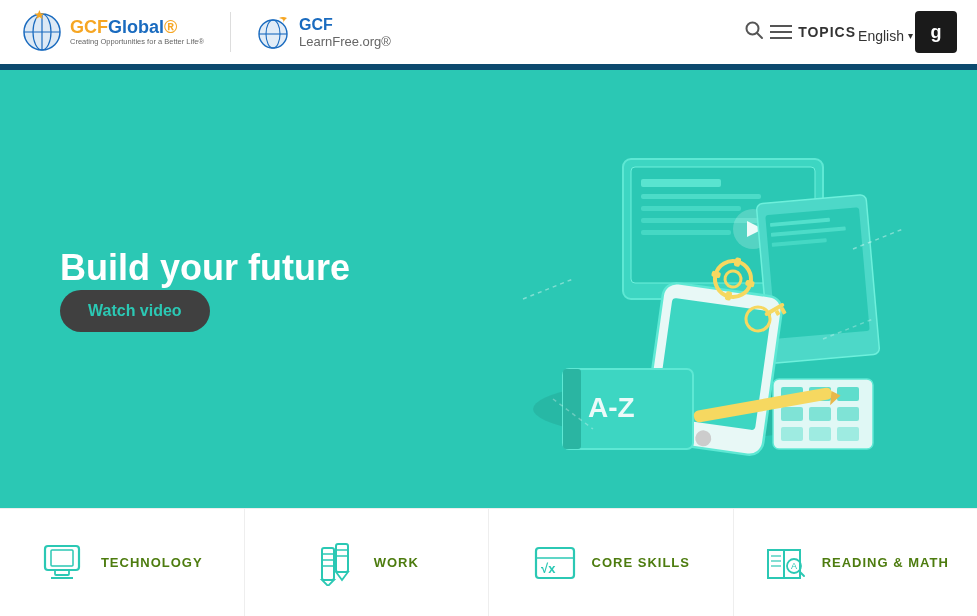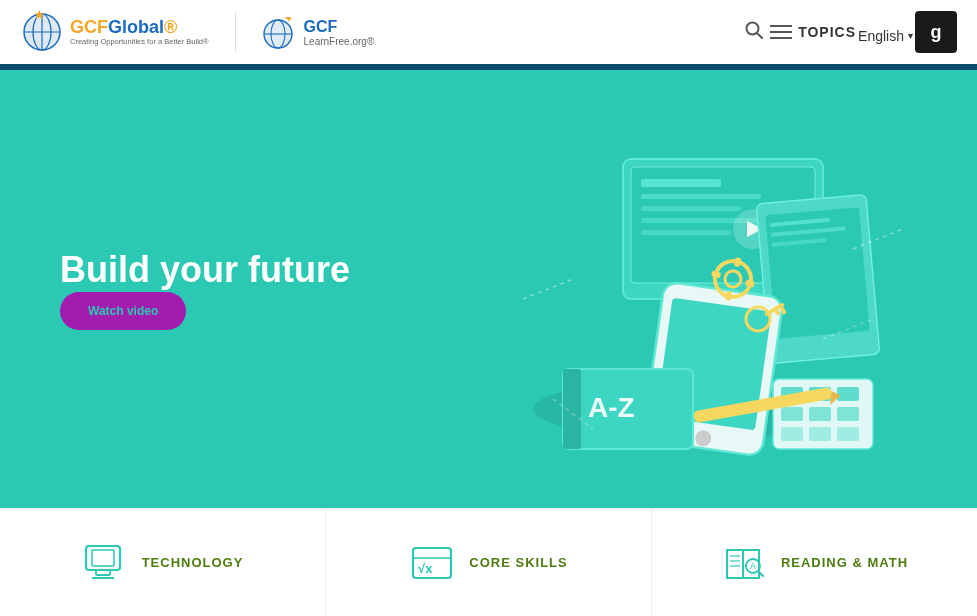--- a/index.html
+++ b/index.html
@@ -127,25 +127,25 @@
       color: #fff;
       margin-bottom: 1px;
     }
     .hero-subtitle {
       font-size: 16px;
       color: rgba(255,255,255,0.92);
       line-height: 1.5;
       margin-bottom: 32px;
     }
     .watch-video-btn {
-      background: #a21caf;
+      background: #404040;
       border: none;
       border-radius: 30px;
       padding: 12px 28px;
-      font-size: 12px;
+      font-size: 16px;
       font-weight: bold;
       color: #2bc8b4;
       cursor: pointer;
       display: inline-block;
     }
 
     
     .hero-illustration {
       position: absolute;
       right: 64px;
@@ -216,36 +216,36 @@
         <ellipse cx="22" cy="22" rx="9" ry="18" fill="none" stroke="#1a6bbf" stroke-width="1.2"></ellipse>
         <line x1="4" y1="22" x2="40" y2="22" stroke="#1a6bbf" stroke-width="1.2"></line>
         <line x1="22" y1="4" x2="22" y2="40" stroke="#1a6bbf" stroke-width="1.2"></line>
 
         <polygon points="22,3 24,8 29,8 25,11 27,16 22,13 17,16 19,11 15,8 20,8" fill="#f6a623" transform="translate(4,-2) scale(0.7)"></polygon>
       </svg>
       <div class="gcf-global-text">
         <span style="font-size:18px;font-weight:bold;color:#1a6bbf;">
           <span style="color:#f6a623;">GCF</span>Global<span style="color:#f6a623;">®</span>
         </span>
-        <span style="font-size:7.5px;color:#666;">Creating Opportunities for a Better Build®</span>
+        <span style="font-size:7.5px;color:#666;">Creating Opportunities for a Better Life®</span>
       </div>
     </div>
     <div class="divider-v"></div>
     <div class="gcf-learnfree-logo">
       <svg width="36" height="36" viewBox="0 0 36 36">
         <circle cx="16" cy="20" r="14" fill="#1a6bbf" opacity="0.13"></circle>
         <circle cx="16" cy="20" r="14" fill="none" stroke="#1a6bbf" stroke-width="1.4"></circle>
         <ellipse cx="16" cy="20" rx="7" ry="14" fill="none" stroke="#1a6bbf" stroke-width="1.1"></ellipse>
         <line x1="2" y1="20" x2="30" y2="20" stroke="#1a6bbf" stroke-width="1.1"></line>
 
         <path d="M22 4 Q26 2 30 4 Q27 6 26 9 Q28 5 22 4Z" fill="#f6a623"></path>
       </svg>
       <div>
         <div style="font-size:16px;font-weight:bold;color:#1a6bbf;">GCF</div>
-        <div style="font-size:10px;color:#666;">LearnFree.org®</div>
+        <div style="font-size:13px;color:#666;">LearnFree.org®</div>
       </div>
     </div>
   </div>
   <div class="header-spacer"></div>
   <div class="header-right">
     <button class="search-icon-btn">
       <svg width="20" height="20" viewBox="0 0 20 20">
         <circle cx="8.5" cy="8.5" r="6" fill="none" stroke="#555" stroke-width="2"></circle>
         <line x1="13" y1="13" x2="18" y2="18" stroke="#555" stroke-width="2" stroke-linecap="round"></line>
       </svg>
@@ -350,20 +350,38 @@
       <svg class="cat-svg" viewBox="0 0 46 46">
         <rect x="4" y="6" width="34" height="24" rx="3" fill="none" stroke="#2bc8b4" stroke-width="2.2"></rect>
         <rect x="10" y="10" width="22" height="16" rx="1" fill="none" stroke="#2bc8b4" stroke-width="1.5"></rect>
         <rect x="14" y="30" width="14" height="5" rx="1" fill="none" stroke="#2bc8b4" stroke-width="1.8"></rect>
         <line x1="10" y1="38" x2="32" y2="38" stroke="#2bc8b4" stroke-width="2"></line>
       </svg>
     </div>
     <span class="category-label">TECHNOLOGY</span>
   </div>
 
+  <div class="category-item">
+    <div class="category-icon">
+      <svg class="cat-svg" viewBox="0 0 46 46">
+
+        <rect x="8" y="8" width="12" height="32" rx="2" fill="none" stroke="#2bc8b4" stroke-width="2"></rect>
+        <line x1="8" y1="14" x2="20" y2="14" stroke="#2bc8b4" stroke-width="1.5"></line>
+        <line x1="8" y1="20" x2="20" y2="20" stroke="#2bc8b4" stroke-width="1.5"></line>
+        <line x1="8" y1="26" x2="20" y2="26" stroke="#2bc8b4" stroke-width="1.5"></line>
+
+        <rect x="22" y="4" width="12" height="28" rx="2" fill="none" stroke="#2bc8b4" stroke-width="2"></rect>
+        <line x1="22" y1="10" x2="34" y2="10" stroke="#2bc8b4" stroke-width="1.5"></line>
+        <line x1="22" y1="16" x2="34" y2="16" stroke="#2bc8b4" stroke-width="1.5"></line>
+        <polygon points="22,32 34,32 28,40" fill="none" stroke="#2bc8b4" stroke-width="1.8"></polygon>
+        <polygon points="8,40 20,40 14,46" fill="none" stroke="#2bc8b4" stroke-width="1.8"></polygon>
+      </svg>
+    </div>
+    <span class="category-label">WORK</span>
+  </div>
 
   <div class="category-item">
     <div class="category-icon">
       <svg class="cat-svg" viewBox="0 0 46 46">
         <rect x="4" y="8" width="38" height="30" rx="3" fill="none" stroke="#2bc8b4" stroke-width="2.2"></rect>
         <line x1="4" y1="18" x2="42" y2="18" stroke="#2bc8b4" stroke-width="1.5"></line>
         <text x="9" y="33" font-size="13" font-weight="bold" fill="#2bc8b4">√x</text>
       </svg>
     </div>
     <span class="category-label">CORE SKILLS</span>

